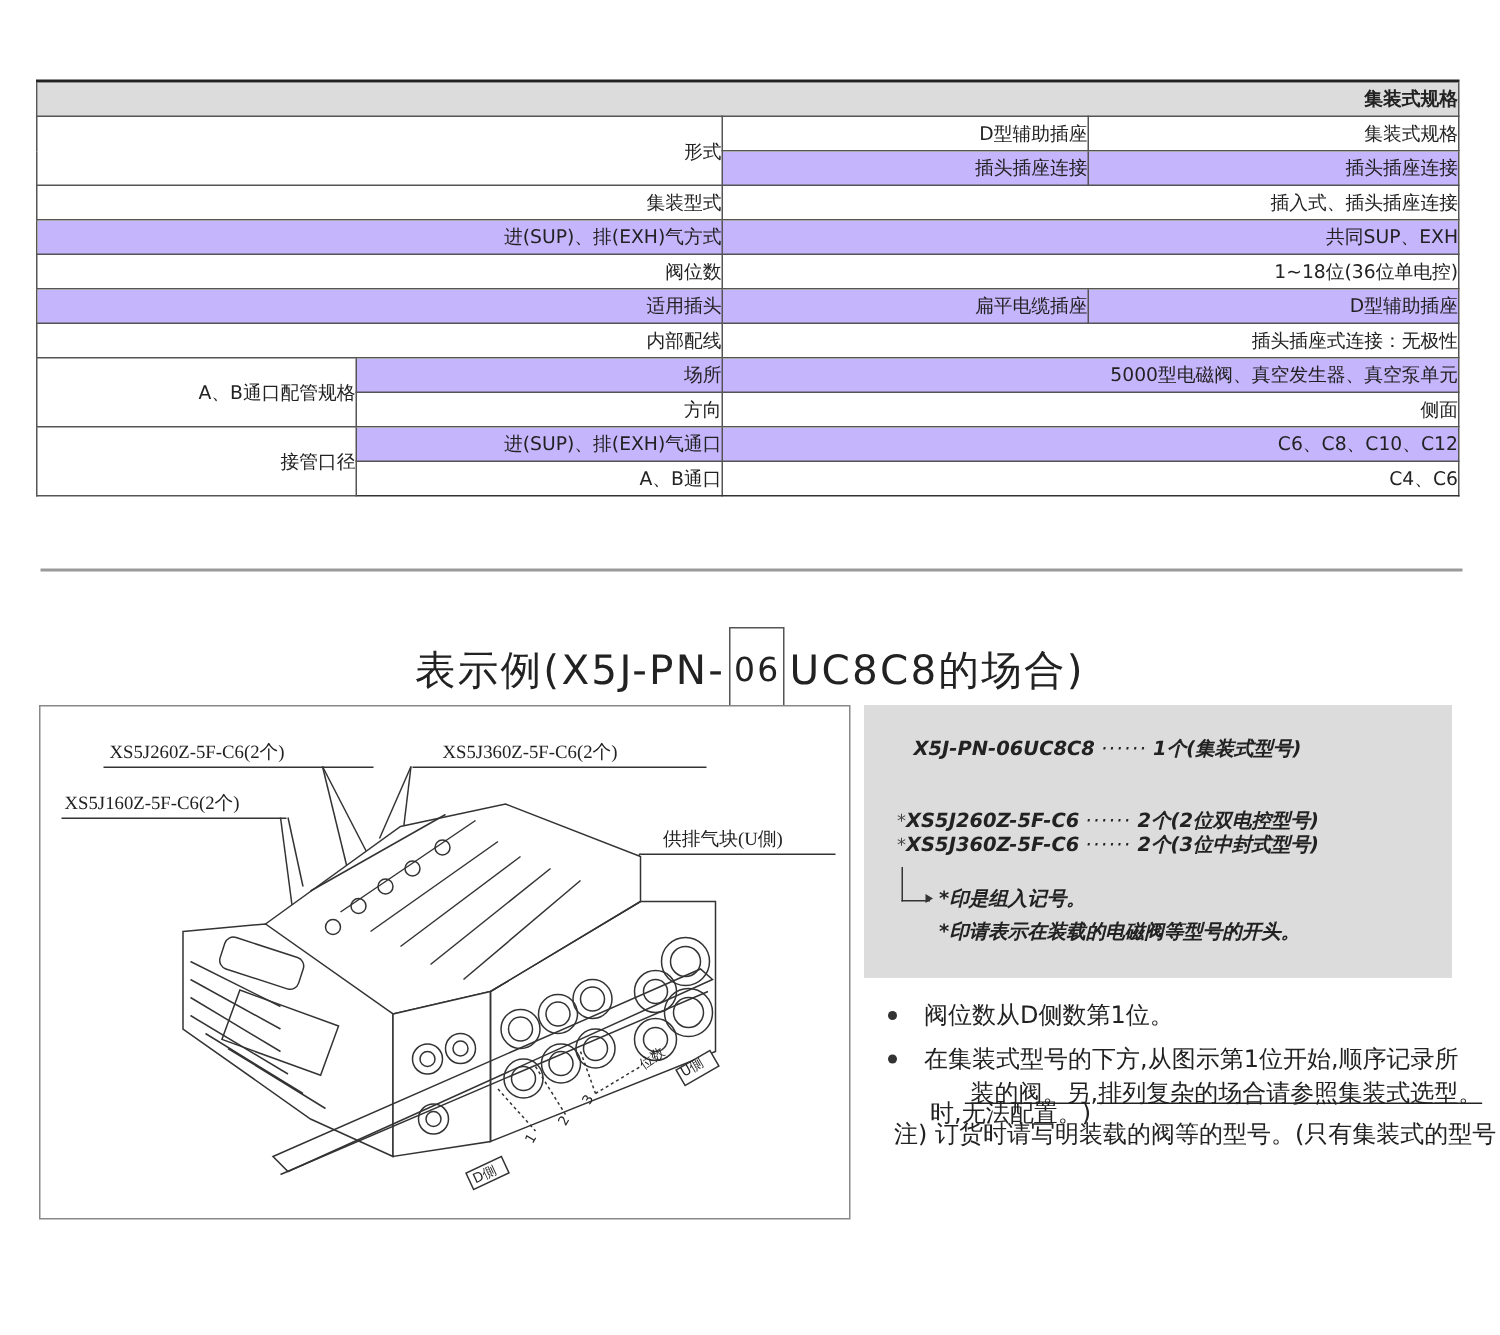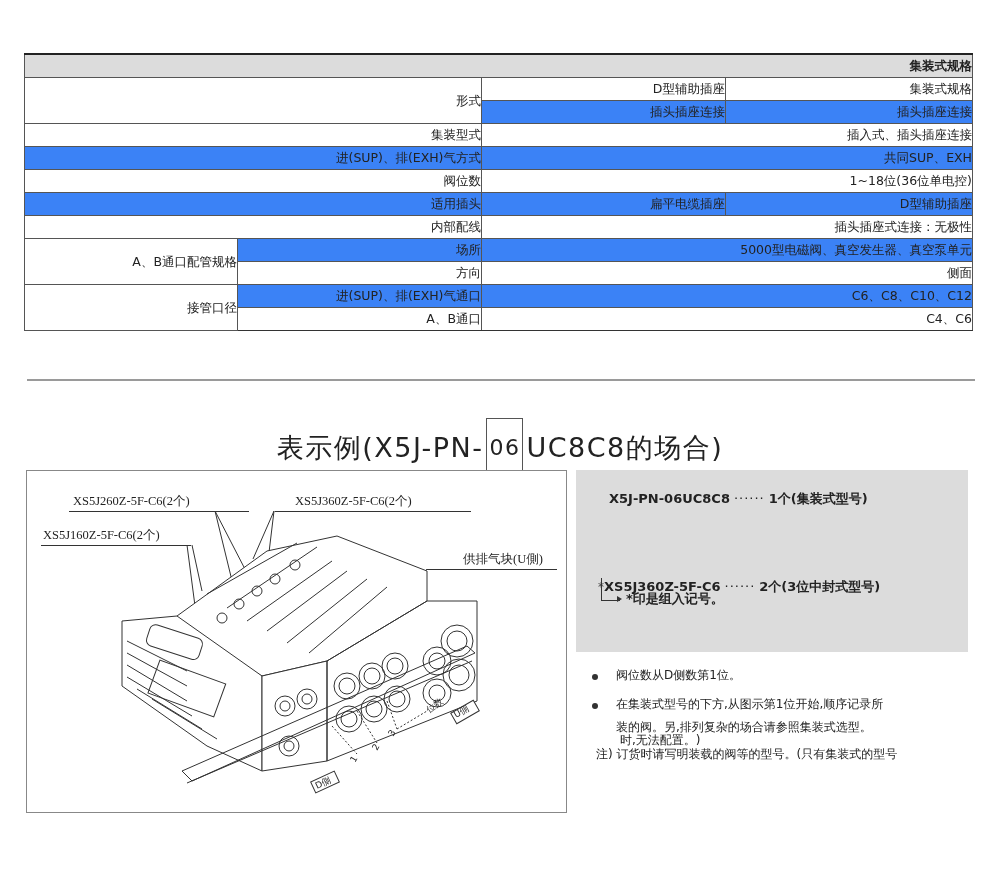--- a/index.html
+++ b/index.html
@@ -2,40 +2,40 @@
 <html><head>
 <meta charset="utf-8">
 <style>
   html, body { margin: 0; padding: 0; background: #ffffff; }
   body { width: 1000px; height: 890px; position: relative; overflow: hidden;
          font-family: "DejaVu Sans", "Liberation Sans", sans-serif; color: #222; }
   .spec-table { position: absolute; left: 24px; top: 53px; width: 948px;
                 border-collapse: collapse; table-layout: fixed; font-size: 12.5px; }
   .spec-table td { border: 1px solid #555; text-align: right; padding: 0; height: 22px;
                    line-height: 22px; white-space: nowrap; overflow: hidden; }
-  .spec-table tr.shade td.s, .spec-table td.s { background: #3b82f6; }
+  .spec-table tr.shade td.s, .spec-table td.s { background: #c4b5fd; }
   .spec-table td.w { background: #ffffff; }
   .spec-table .hdr td { background: #dcdcdc; font-weight: bold; border-top: 2px solid #222; }
   .spec-table tr:last-child td { border-bottom: 1.5px solid #333; }
   .divider { position: absolute; left: 27px; top: 379px; width: 948px; height: 2px; background: #9a9a9a; }
   .example-title { position: absolute; left: 0; top: 418px; width: 1000px; text-align: center;
                    font-size: 27px; letter-spacing: 1.5px; color: #222; }
   .example-title .boxed { display: inline-block; border: 1.5px solid #555; padding: 16px 2px;
                           line-height: 26px; font-size: 22px; vertical-align: 2px; margin: 0 3px; }
   .figure-box { position: absolute; left: 26px; top: 470px; width: 539px; height: 341px;
                 border: 1px solid #888; background: #fff; }
   .fig-label { position: absolute; font-size: 12.5px; font-family: Liberation Serif, serif;
                color: #222; white-space: nowrap; }
   .fig-underline { position: absolute; height: 1px; background: #333; }
   .info-box { position: absolute; left: 576px; top: 470px; width: 392px; height: 182px; background: #dcdcdc; }
-  .info-line { position: absolute; font-size: 13px; font-weight: bold; white-space: nowrap; color: #222; }
+  .info-line { position: absolute; font-size: 13px; font-weight: bold; white-space: nowrap; color: #222; font-style: italic; }
   .info-line .dots { letter-spacing: 1px; margin: 0 4px; font-weight: normal; }
   .star { font-weight: normal; font-size: 12px; color: #444; }
   .bracket { position: absolute; border-left: 1px solid #333; border-bottom: 1px solid #333; }
-  .note { position: absolute; font-size: 12px; color: #222; white-space: nowrap; }
+  .note { position: absolute; font-size: 16px; color: #222; white-space: nowrap; }
   .bullet { position: absolute; width: 6px; height: 6px; border-radius: 50%; background: #333; }
 </style>
 </head>
 <body>
 
 <table class="spec-table">
   <colgroup>
     <col style="width:213px">
       <col style="width:244px">
       <col style="width:244px">
@@ -102,21 +102,21 @@
   <span>表示例(X5J-PN-</span><span class="boxed">06</span><span>UC8C8的场合)</span>
 </div>
 
 <div class="figure-box">
   <span class="fig-label" style="left:46px; top:22px;">XS5J260Z-5F-C6(2个)</span>
   <div class="fig-underline" style="left:42px; top:40px; width:180px;"></div>
   <span class="fig-label" style="left:268px; top:22px;">XS5J360Z-5F-C6(2个)</span>
   <div class="fig-underline" style="left:248px; top:40px; width:196px;"></div>
   <span class="fig-label" style="left:16px; top:56px;">XS5J160Z-5F-C6(2个)</span>
   <div class="fig-underline" style="left:14px; top:74px; width:150px;"></div>
-  <span class="fig-label" style="left:436px; top:80px;text-align:center;">供排气块(U側)</span>
+  <span class="fig-label" style="left:415px; top:80px;text-align:center;">供排气块(U側)</span>
   <div class="fig-underline" style="left:400px; top:98px; width:130px;"></div>
 
   <svg width="539" height="341" viewBox="0 0 539 341" style="position:absolute;left:0;top:0;">
     <g fill="none" stroke="#333" stroke-width="1">
 
       <line x1="165" y1="74" x2="175" y2="120"></line>
       <line x1="160" y1="74" x2="168" y2="135"></line>
       <line x1="188" y1="40" x2="208" y2="122"></line>
       <line x1="188" y1="40" x2="220" y2="102"></line>
       <line x1="247" y1="40" x2="240" y2="98"></line>
@@ -195,27 +195,31 @@
     <text x="402" y="242" font-size="9" fill="#222" font-family="DejaVu Sans, sans-serif" transform="rotate(-35 402 242)">位数</text>
     <text x="290" y="318" font-size="9" fill="#222" font-family="DejaVu Sans, sans-serif" transform="rotate(-25 290 318)">D側</text>
     <text x="429" y="247" font-size="9" fill="#222" font-family="DejaVu Sans, sans-serif" transform="rotate(-30 429 247)">U側</text>
   </svg>
 </div>
 
 <div class="info-box">
   <div class="info-line" style="left:33px; top:20px;">
     <span class="star"></span><span>X5J-PN-06UC8C8</span><span class="dots">······</span><span>1个(集装式型号)</span>
   </div>
-  <div class="info-line" style="left:22px; top:108px;">
+  <div class="info-line" style="left:22px; top:68px;">
+    <span class="star">*</span><span>XS5J260Z-5F-C6</span><span class="dots">······</span><span>2个(2位双电控型号)</span>
+  </div>
+  <div class="info-line" style="left:22px; top:84px;">
     <span class="star">*</span><span>XS5J360Z-5F-C6</span><span class="dots">······</span><span>2个(3位中封式型号)</span>
   </div>
   <div class="bracket" style="left:25px; top:108px; width:18px; height:22px;"></div>
   <div style="position:absolute; left:41px; top:126px; width:0; height:0; border-left:5px solid #333; border-top:3px solid transparent; border-bottom:3px solid transparent;"></div>
   <div class="info-line" style="left:50px; top:120px;">*印是组入记号。</div>
+  <div class="info-line" style="left:50px; top:142px;">*印请表示在装载的电磁阀等型号的开头。</div>
 </div>
 
 <div class="bullet" style="left:592px; top:674px;"></div>
 <div class="note" style="left:616px; top:667px;">阀位数从D侧数第1位。</div>
 <div class="bullet" style="left:592px; top:703px;"></div>
 <div class="note" style="left:616px; top:696px;">在集装式型号的下方,从图示第1位开始,顺序记录所</div>
-<div class="note" style="left:616px; top:719px;">装的阀。另,排列复杂的场合请参照集装式选型。</div>
+<div class="note" style="left:647px; top:719px;text-decoration:underline;">装的阀。另,排列复杂的场合请参照集装式选型。</div>
 <div class="note" style="left:596px; top:746px;">注) 订货时请写明装载的阀等的型号。(只有集装式的型号</div>
 <div class="note" style="left:620px; top:732px;">时,无法配置。)</div>
 
 </body></html>

